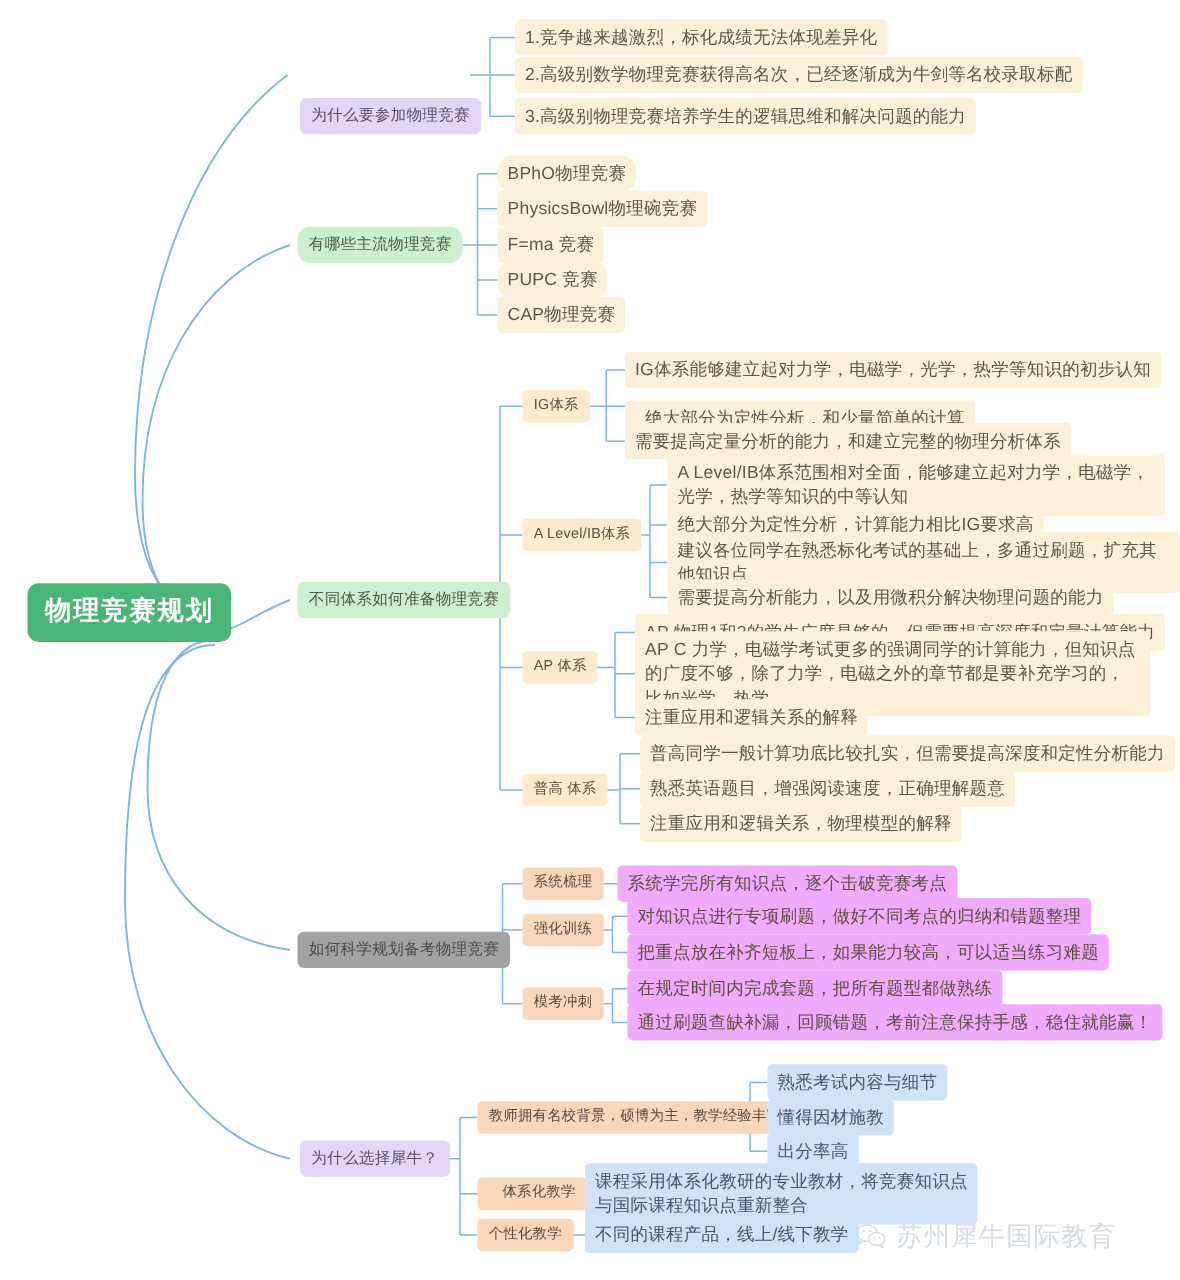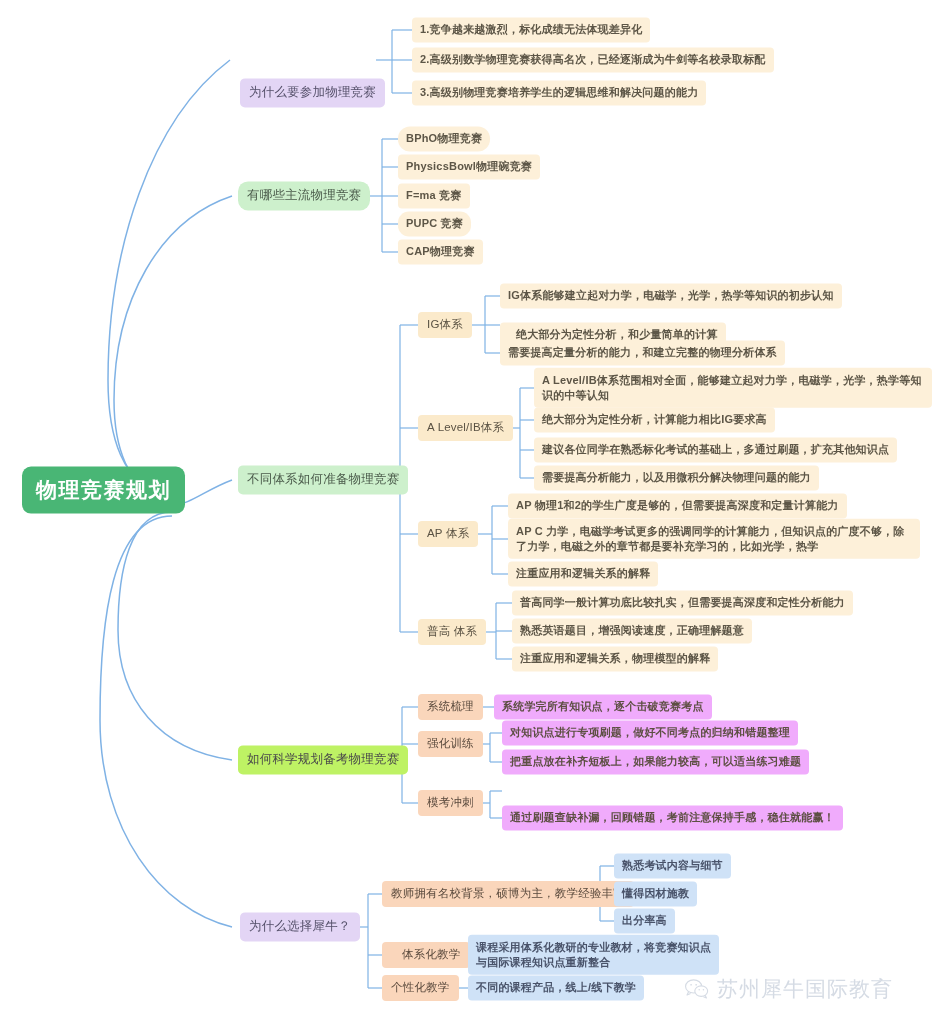--- a/index.html
+++ b/index.html
@@ -42,35 +42,34 @@
     letter-spacing: 1.5px;
   }
   
   .n-l1 {
     font-size: 12.5px;
     padding: 6px 9px;
     border-radius: 5px;
   }
   .c-purple { background: #e3d5f5; color: #55506a; }
   .c-green  { background: #cdf0cc; color: #4a5a4a; }
-  .c-gray   { background: #bef264; color: #4a4a4a; }
+  .c-gray   { background: #a3a3a3; color: #4a4a4a; }
   
   .n-l2 {
     font-size: 11.5px;
     padding: 5px 9px;
     border-radius: 4px;
   }
   .c-cream  { background: #fbeacb; color: #5a5243; }
   .c-peach  { background: #fad6bb; color: #5a4a3d; }
   
   .n-l3 {
-    font-size: 11px;
+    font-size: 14px;
     padding: 5px 8px;
     border-radius: 4px;
-    font-weight: bold;
   }
   .c-creaml { background: #fdf0d9; color: #5d5647; }
   .c-peachl { background: #f0abfc; color: #5d4f43; }
   .c-blue   { background: #cfe2f7; color: #49536a; }
   .wrap2 { white-space: normal; display: block; }
 
   
   #watermark {
     position: absolute;
     display: flex;
@@ -229,20 +228,21 @@
   <div class="node n-l1 c-gray" style="left:238px; top:760px; transform:translateY(-50%);">如何科学规划备考物理竞赛</div>
 
   <div class="node n-l2 c-peach" style="left:418px; top:707px; transform:translateY(-50%);">系统梳理</div>
   <div class="node n-l3 c-peachl" style="left:494px; top:707px; transform:translateY(-50%);">系统学完所有知识点，逐个击破竞赛考点</div>
 
   <div class="node n-l2 c-peach" style="left:418px; top:744px; transform:translateY(-50%);">强化训练</div>
   <div class="node n-l3 c-peachl" style="left:502px; top:733px; transform:translateY(-50%);">对知识点进行专项刷题，做好不同考点的归纳和错题整理</div>
   <div class="node n-l3 c-peachl" style="left:502px; top:762px; transform:translateY(-50%);">把重点放在补齐短板上，如果能力较高，可以适当练习难题</div>
 
   <div class="node n-l2 c-peach" style="left:418px; top:803px; transform:translateY(-50%);">模考冲刺</div>
+  <div class="node n-l3 c-peachl" style="left:502px; top:791px; transform:translateY(-50%);">在规定时间内完成套题，把所有题型都做熟练</div>
   <div class="node n-l3 c-peachl" style="left:502px; top:818px; transform:translateY(-50%);">通过刷题查缺补漏，回顾错题，考前注意保持手感，稳住就能赢！</div>
 
   <div class="node n-l1 c-purple" style="left:240px; top:927px; transform:translateY(-50%);">为什么选择犀牛？</div>
 
   <div class="node n-l2 c-peach" style="left:382px; top:894px; transform:translateY(-50%);">教师拥有名校背景，硕博为主，教学经验丰富</div>
   <div class="node n-l3 c-blue" style="left:614px; top:866px; transform:translateY(-50%);">熟悉考试内容与细节</div>
   <div class="node n-l3 c-blue" style="left:614px; top:894px; transform:translateY(-50%);">懂得因材施教</div>
   <div class="node n-l3 c-blue" style="left:614px; top:921px; transform:translateY(-50%);">出分率高</div>
 
   <div class="node n-l2 c-peach" style="left:382px; top:955px; transform:translateY(-50%);padding-left:20px;">体系化教学</div>

